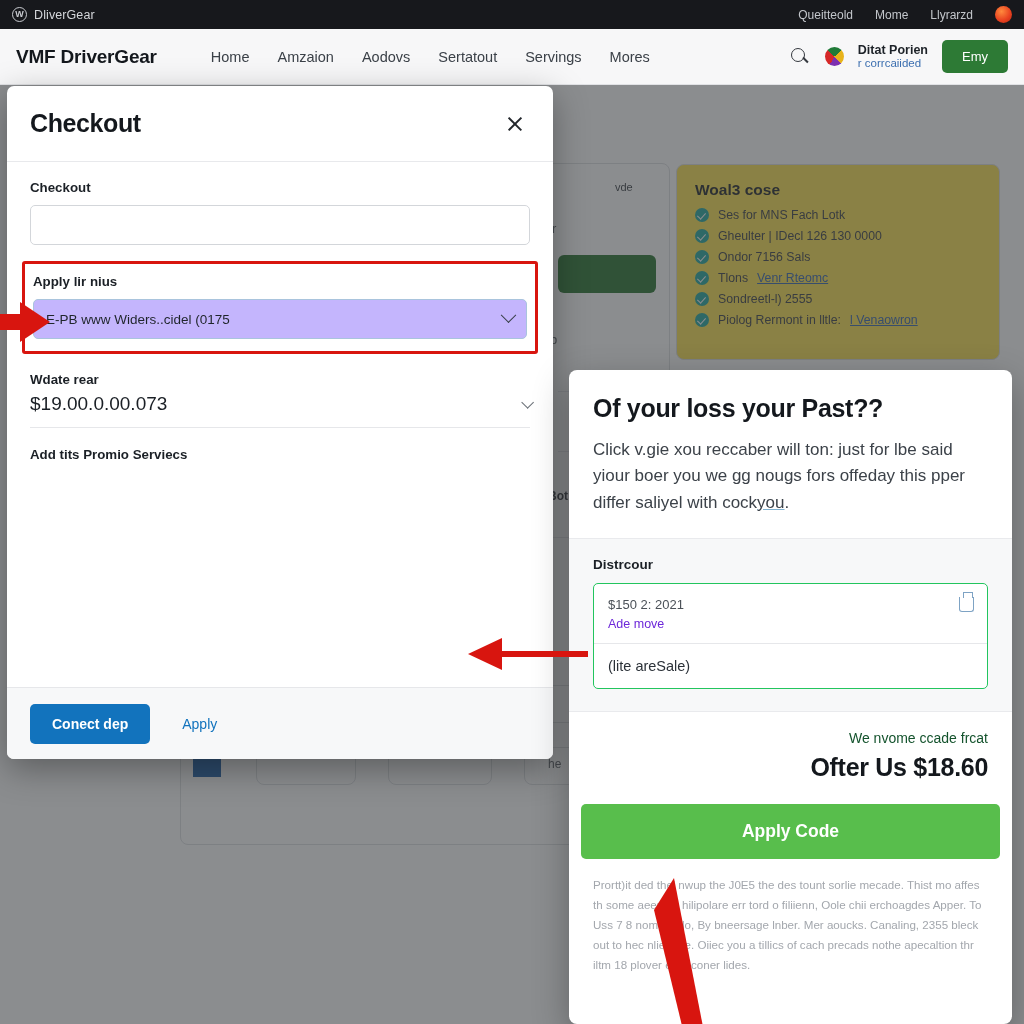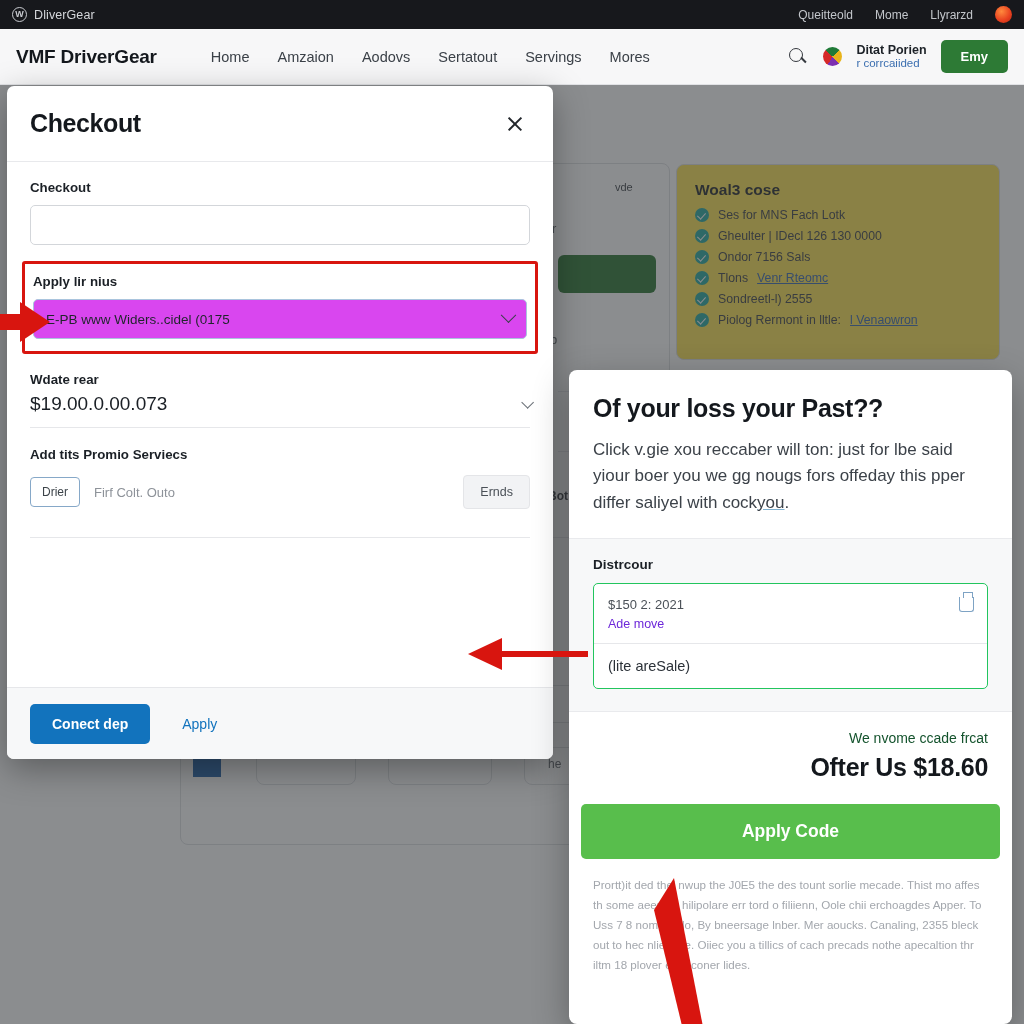--- a/index.html
+++ b/index.html
@@ -46,21 +46,21 @@
   .search-glyph::after {
     content: ""; position: absolute; left: 13px; top: 13px; width: 7px; height: 1.8px;
     background: #35393f; transform: rotate(45deg);
   }
   .dot-av { width: 19px; height: 19px; border-radius: 50%;
     background: conic-gradient(from 210deg, #d62828 0 28%, #1f7a37 0 55%, #e8b31a 0 80%, #7c2fb0 0 100%); }
   .acct { line-height: 1.15; }
   .acct .a1 { font-size: 12.5px; font-weight: 700; color: #1d2228; }
   .acct .a2 { font-size: 11.5px; color: #3c6fb0; }
   .btn-emy {
-    background: #2d7a35; color: #ffffff; font-size: 13px; font-weight: 700;
+    background: #2d7a35; color: #ffffff; font-size: 13px; font-weight: 400;
     border: none; border-radius: 5px; padding: 9px 20px; cursor: pointer;
   }
 
   
   .page-bg { position: absolute; left: 0; top: 85px; width: 1024px; height: 939px; background: #ffffff; }
   .bgcard {
     position: absolute; background: #ffffff; border: 1px solid #dcdee1; border-radius: 8px;
   }
   .bgline { position: absolute; background: #e6e7ea; height: 1px; }
   .bg-greenbtn { position: absolute; background: #1d6b23; border-radius: 6px; }
@@ -117,21 +117,21 @@
     background: #ffffff; padding: 0 11px; font-size: 13.5px; color: #2a2f35;
     font-family: inherit;
   }
 
   .hl-wrap {
     position: relative; margin: 16px -8px 0 -8px; padding: 10px 8px 12px 8px;
     border: 3px solid #d8150f; border-radius: 3px;
   }
   .sel-box {
     width: 100%; height: 40px; border: 1px solid #a9c4dd; border-radius: 5px;
-    background: #d946ef; display: flex; align-items: center; padding: 12px 12px;
+    background: #c4b5fd; display: flex; align-items: center; padding: 12px 12px;
     font-size: 13.5px; color: #1f252b; cursor: pointer;
   }
   .chev {
     margin-left: auto; width: 11px; height: 11px; border: solid #39404a;
     border-width: 0 1.9px 1.9px 0; transform: rotate(45deg) translate(-3px,-3px);
   }
 
   .amt-label { font-size: 13.3px; font-weight: 700; color: #1b2026; margin: 18px 0 6px; }
   .amt-row {
     display: flex; align-items: center; padding-bottom: 12px;
@@ -326,25 +326,20 @@
         </div>
       </div>
 
       <div class="amt-label">Wdate rear</div>
       <div class="amt-row">
         <span class="amt-val">$19.00.0.00.073</span>
         <span class="amt-chev"></span>
       </div>
 
       <div class="promo-label">Add tits Promio Serviecs</div>
-      <div class="promo-row">
-        <button class="promo-pill">Drier</button>
-        <span class="promo-hint">Firf Colt. Outo</span>
-        <button class="promo-ends">Ernds</button>
-      </div>
     </div>
 
     <div class="ml-footer">
       <button class="btn-primary">Conect dep</button>
       <button class="btn-link">Apply</button>
     </div>
   </div>
 
   <div class="modal-right">
     <div class="mr-head">

